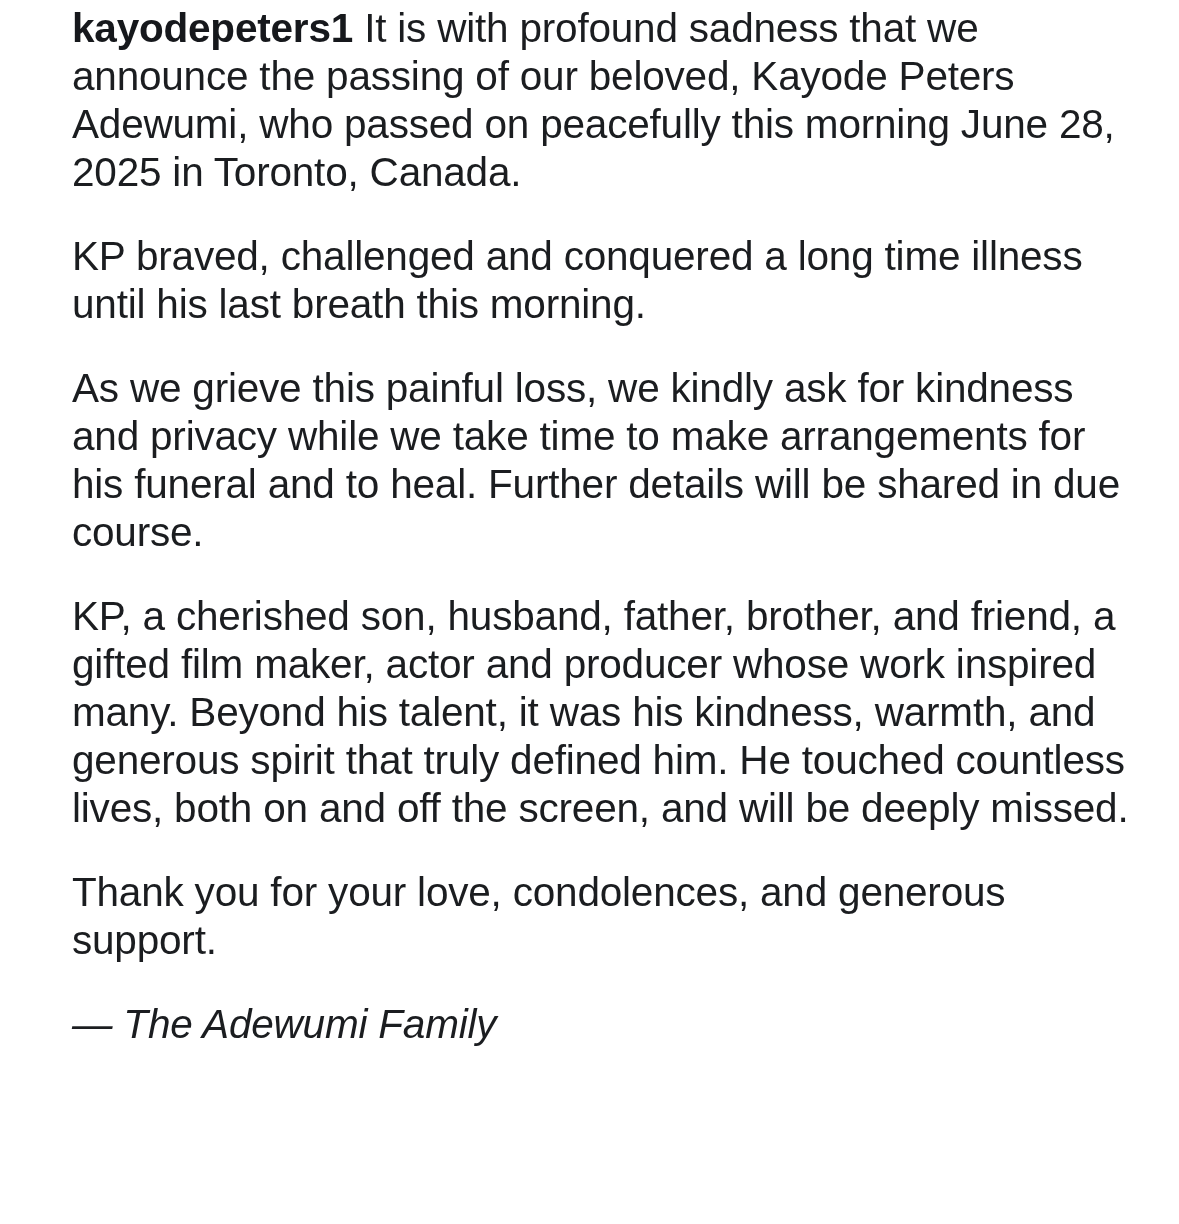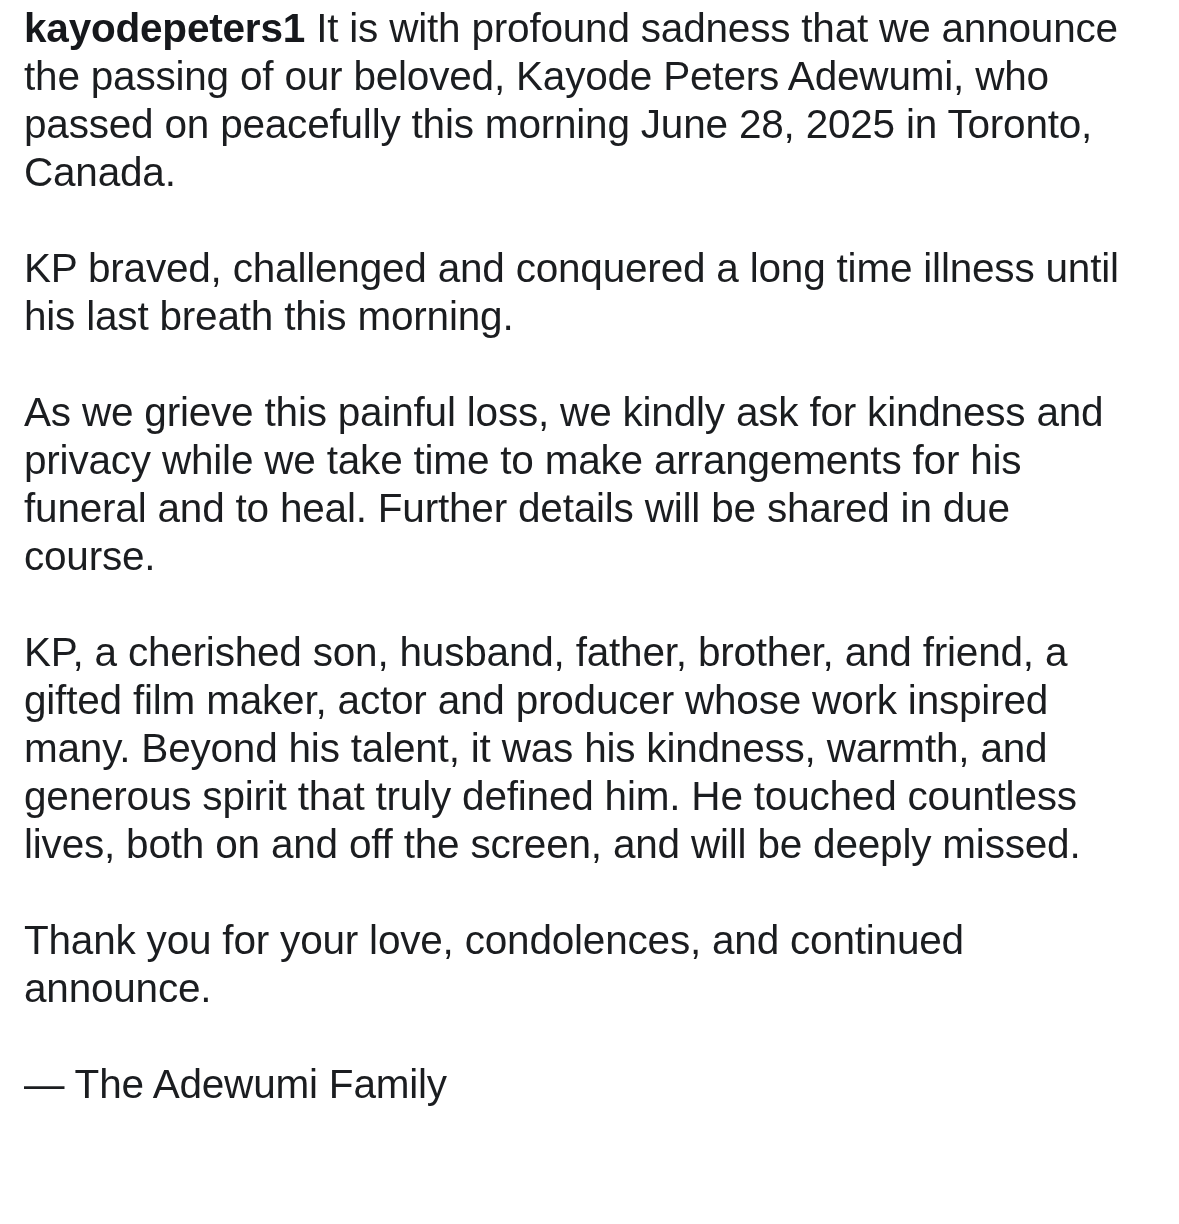--- a/index.html
+++ b/index.html
@@ -10,55 +10,56 @@
   body {
     width: 1179px;
     min-height: 1224px;
     font-family: "Liberation Sans", sans-serif;
     color: #16181c;
     -webkit-font-smoothing: antialiased;
   }
   .post-caption {
     box-sizing: border-box;
     width: 1179px;
-    padding: 4px 44px 10px 24px;
+    padding: 4px 44px 10px 72px;
   }
   .caption-body {
     font-size: 40.5px;
     line-height: 48px;
     letter-spacing: -0.2px;
     color: #1b1d20;
     word-wrap: break-word;
   }
   .username {
     font-weight: 700;
     color: #16181c;
   }
   .para {
     margin: 0;
   }
   .para + .para {
-    margin-top: 48px;
+    margin-top: 36px;
   }
   .signature {
     margin-top: 48px;
+    font-style: italic;
   }
 </style>
 </head>
 <body>
 
 <div class="post-caption">
   <div class="caption-body">
 
     <p class="para"><span class="username">kayodepeters1</span> <span>It is with profound sadness that we announce the passing of our beloved, Kayode Peters Adewumi, who passed on peacefully this morning June 28, 2025 in Toronto, Canada.</span></p>
 
     <p class="para">KP braved, challenged and conquered a long time illness until his last breath this morning.</p>
 
     <p class="para">As we grieve this painful loss, we kindly ask for kindness and privacy while we take time to make arrangements for his funeral and to heal. Further details will be shared in due course.</p>
 
     <p class="para">KP, a cherished son, husband, father, brother, and friend, a gifted film maker, actor and producer whose work inspired many. Beyond his talent, it was his kindness, warmth, and generous spirit that truly defined him. He touched countless lives, both on and off the screen, and will be deeply missed.</p>
 
-    <p class="para">Thank you for your love, condolences, and continued announce.</p>
+    <p class="para">Thank you for your love, condolences, and generous support.</p>
 
     <p class="para signature">— The Adewumi Family</p>
 
   </div>
 </div>
 
 </body></html>

